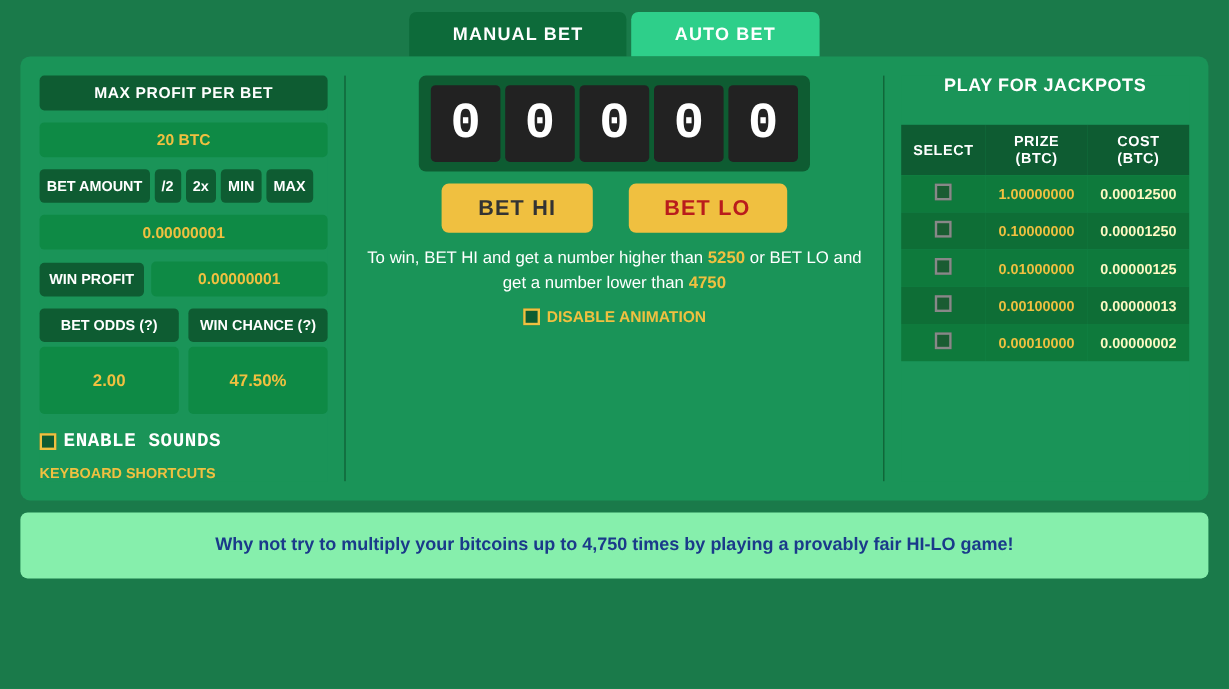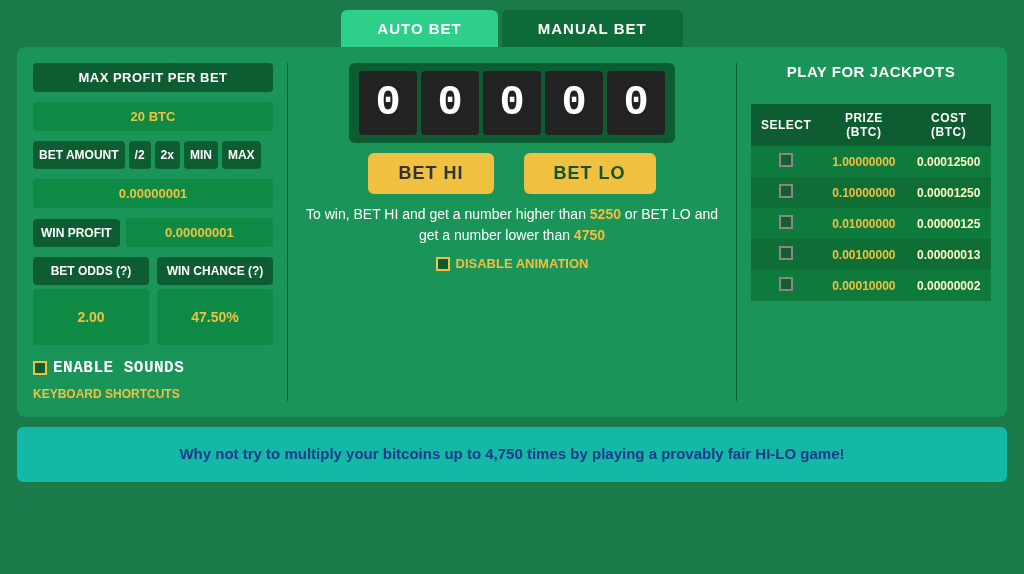--- a/index.html
+++ b/index.html
@@ -235,21 +235,21 @@
       font-weight: bold;
       font-size: 18px;
       padding: 10px 30px;
       border-radius: 6px;
       border: none;
       cursor: pointer;
       letter-spacing: 1px;
     }
     .bet-lo-btn {
       background: #f0c040;
-      color: #14532d;
+      color: #b91c1c;
       font-weight: bold;
       font-size: 18px;
       padding: 10px 30px;
       border-radius: 6px;
       border: none;
       cursor: pointer;
       letter-spacing: 1px;
     }
 
     
@@ -341,21 +341,21 @@
       width: 14px;
       height: 14px;
       border: 2px solid #888;
       background: #1a5c32;
       display: inline-block;
       cursor: pointer;
     }
 
     
     .bottom-banner {
-      background: #14b8a6;
+      background: #86efac;
       border-radius: 6px;
       width: 100%;
       max-width: 990px;
       padding: 16px 27px;
       text-align: center;
       margin-top: 10px;
     }
     .bottom-banner p {
       color: #1a3a8a;
       font-weight: bold;
@@ -367,22 +367,22 @@
       width: 1px;
       background: #0e5c32;
       align-self: stretch;
       margin: 0 2px;
     }
   </style>
 </head>
 <body>
 
 <div class="tabs">
+  <button class="tab tab-manual">MANUAL BET</button>
   <button class="tab tab-auto">AUTO BET</button>
-  <button class="tab tab-manual">MANUAL BET</button>
 </div>
 
 <div class="main-container">
 
   <div class="left-panel">
     <div class="label-box">MAX PROFIT PER BET</div>
     <div class="value-box">20 BTC</div>
 
     <div class="bet-amount-row">
       <div class="bet-amount-label">BET AMOUNT</div>

